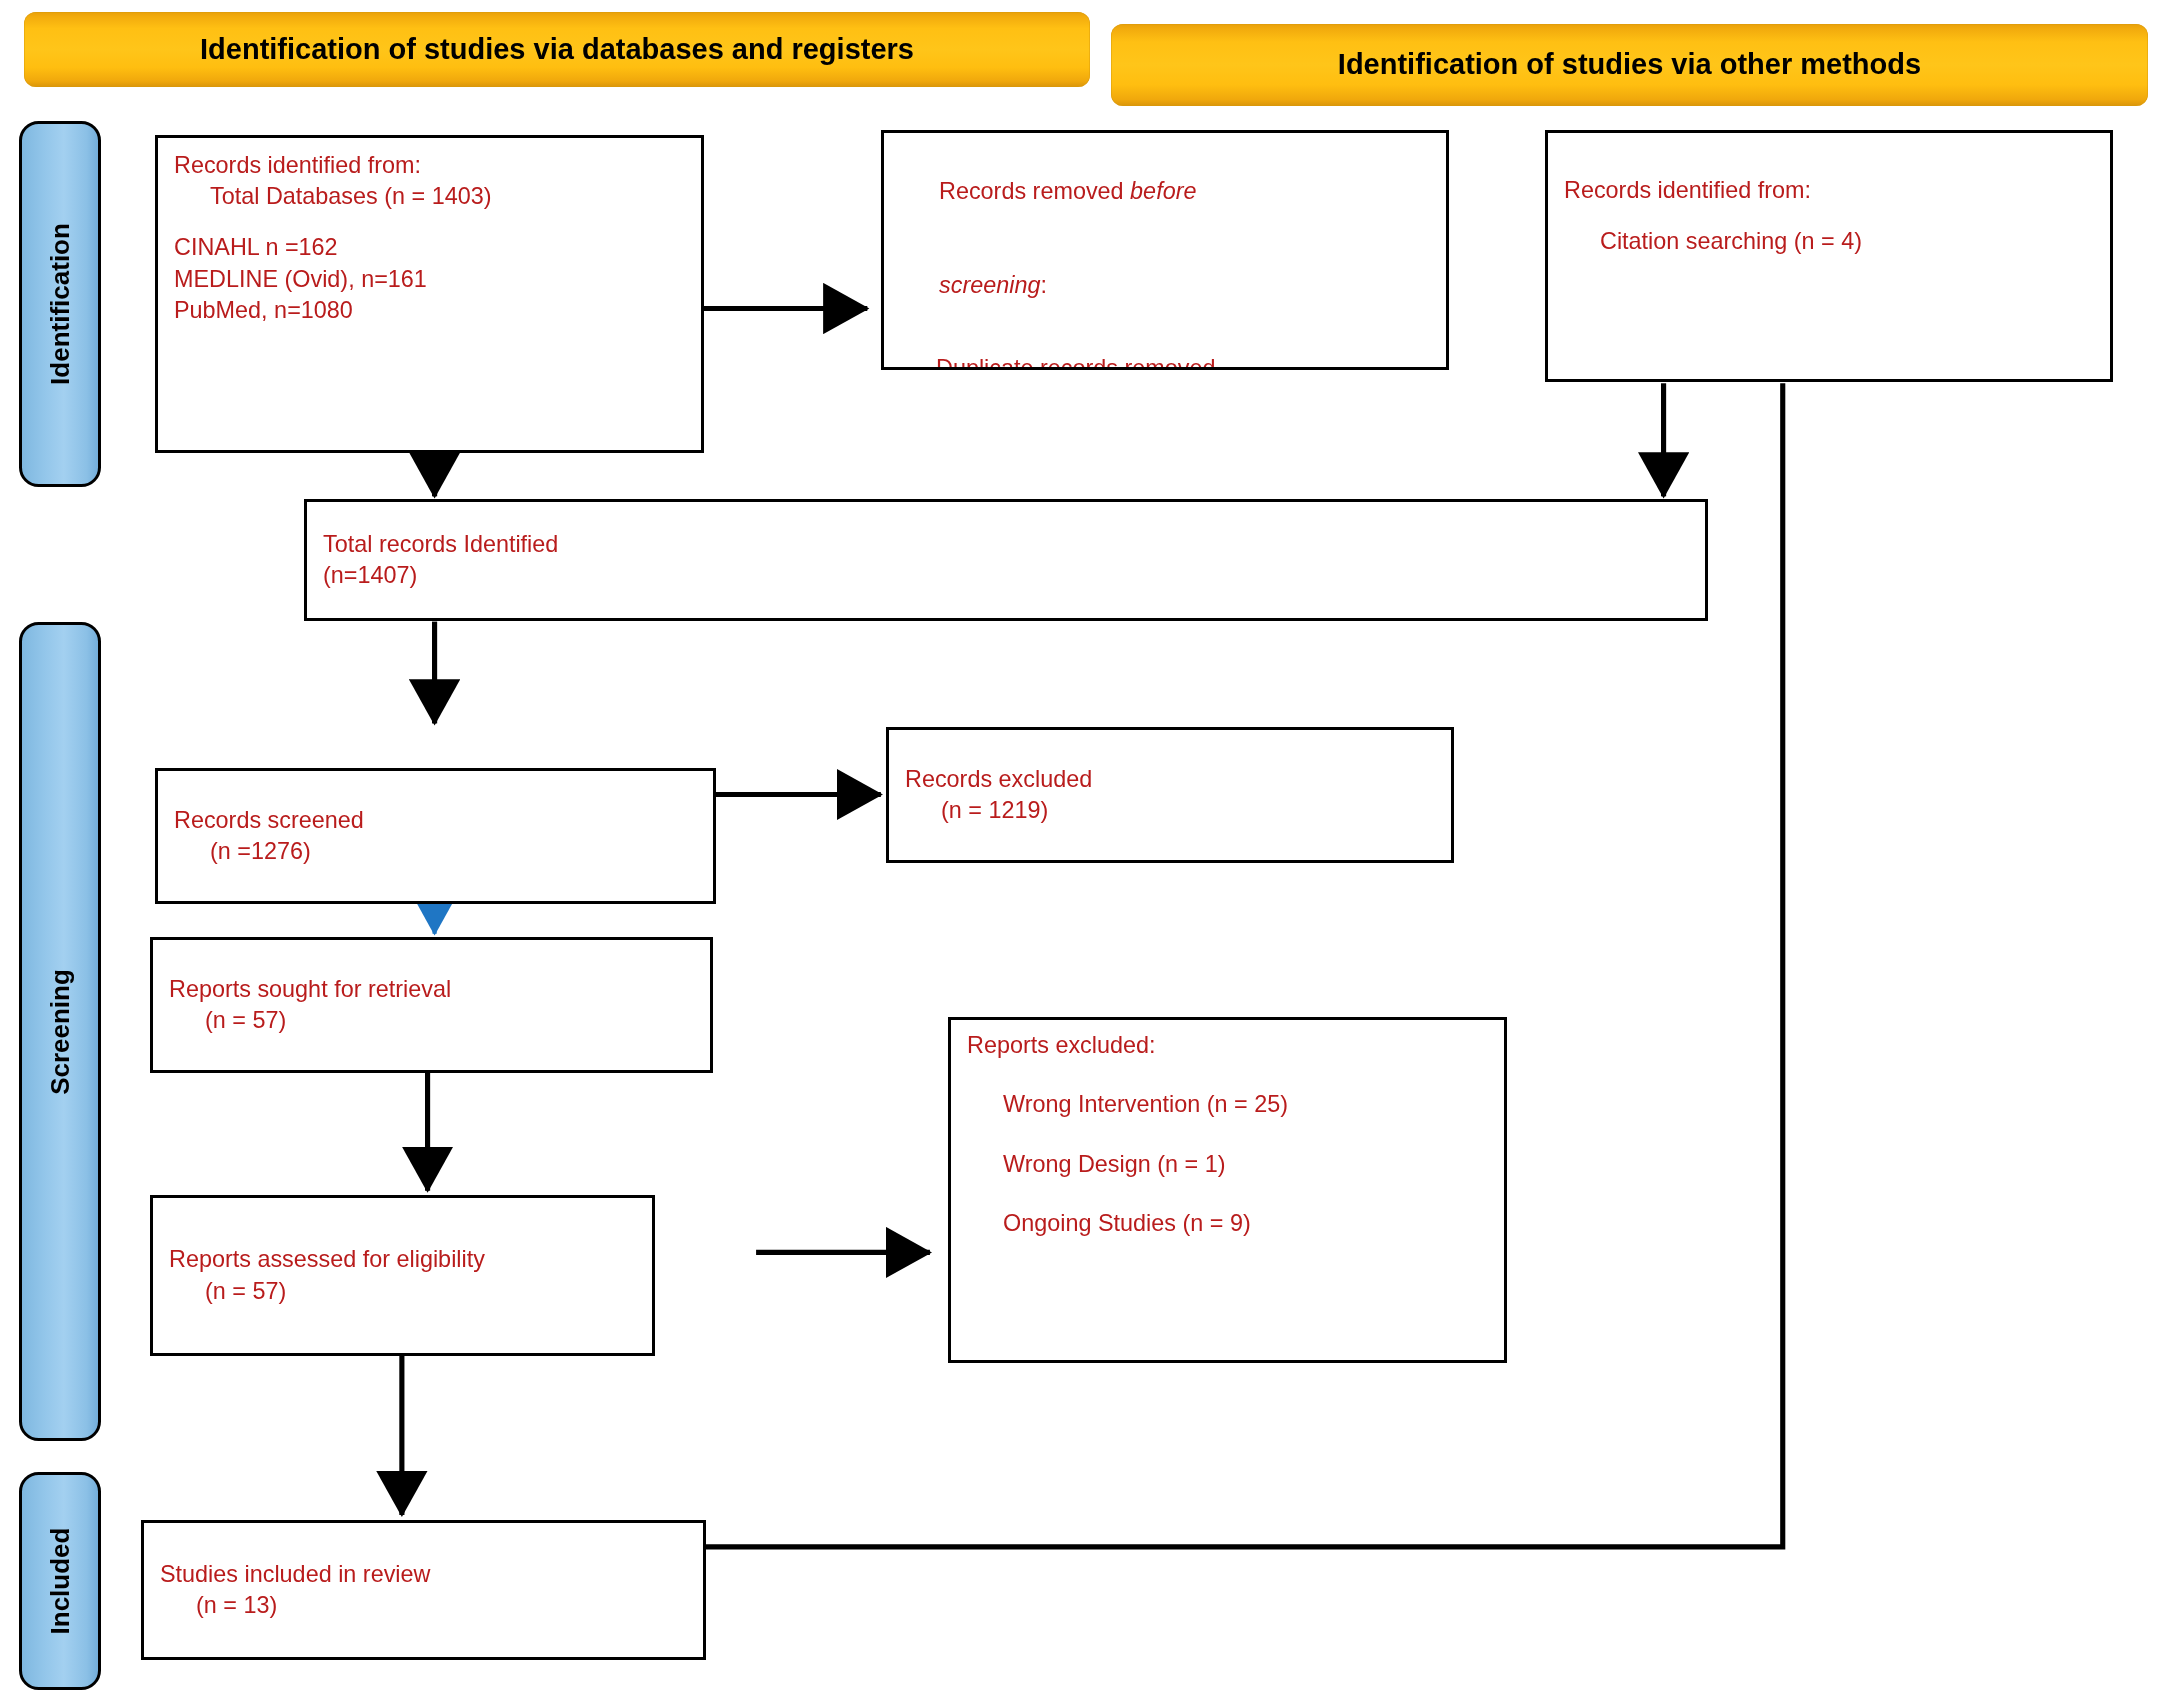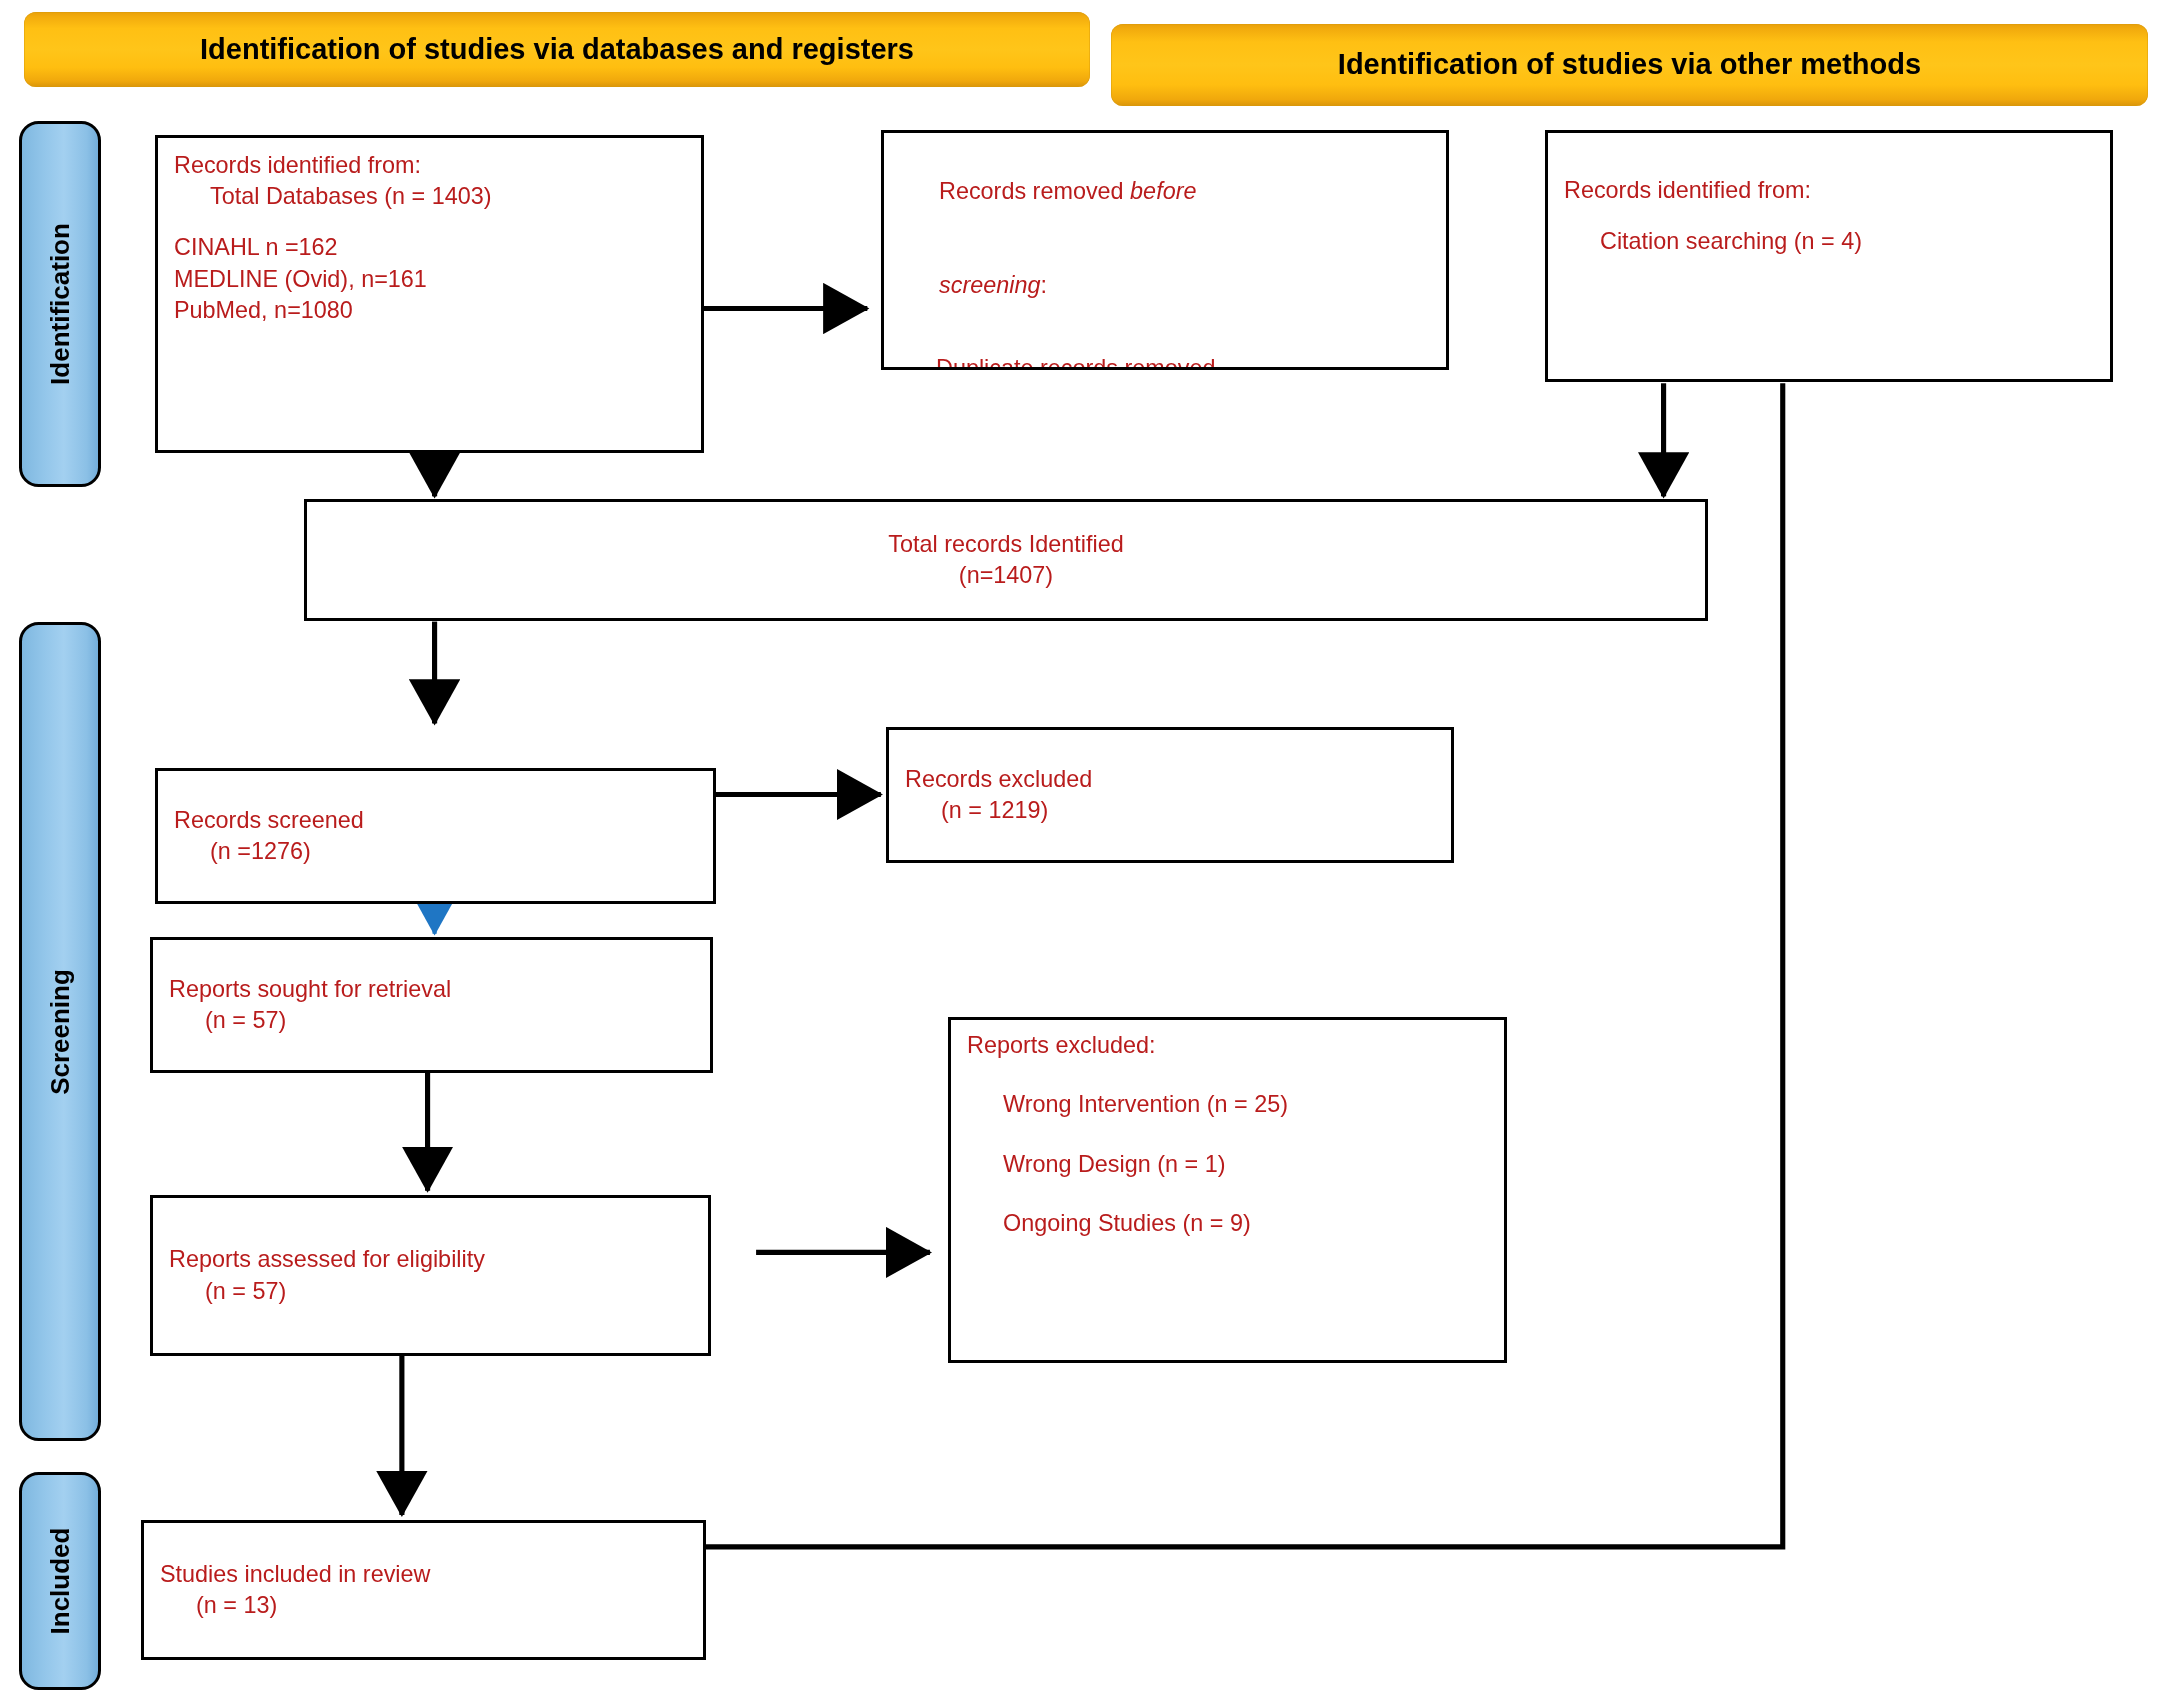--- a/index.html
+++ b/index.html
@@ -67,21 +67,21 @@
     color: #b91c1c;
     font-size: 23.4px;
     line-height: 1.34;
     overflow: hidden;
   }
   .flowbox .line { white-space: pre; }
   .flowbox .indent { padding-left: 36px; }
   .flowbox .ital { font-style: italic; }
   .flowbox .gap { height: 19.6px; }
   .flowbox .gap-lg { height: 28px; }
-  .center { text-align: center; }
+  .center { text-align: left; }
   .vcenter {
     display: flex;
     flex-direction: column;
     justify-content: center;
     height: 100%;
   }
   
   #wires {
     position: absolute;
     left: 0; top: 0;
@@ -224,21 +224,21 @@
   <div class="flowbox" style="left:948px; top:1017px; width:559px; height:346px; padding-top:10px;">
     <div class="line">Reports excluded:</div>
     <div class="gap-lg"></div>
     <div class="line indent">Wrong Intervention (n = 25)</div>
     <div class="gap-lg"></div>
     <div class="line indent">Wrong Design (n = 1)</div>
     <div class="gap-lg"></div>
     <div class="line indent">Ongoing Studies (n = 9)</div>
   </div>
 
-  <div class="flowbox" style="left:150px; top:1195px; width:561px; height:161px;">
+  <div class="flowbox" style="left:150px; top:1195px; width:505px; height:161px;">
     <div class="vcenter">
       <div class="line">Reports assessed for eligibility</div>
       <div class="line indent">(n = 57)</div>
     </div>
   </div>
 
   <div class="flowbox" style="left:141px; top:1520px; width:565px; height:140px;">
     <div class="vcenter">
       <div class="line">Studies included in review</div>
       <div class="line indent">(n = 13)</div>

